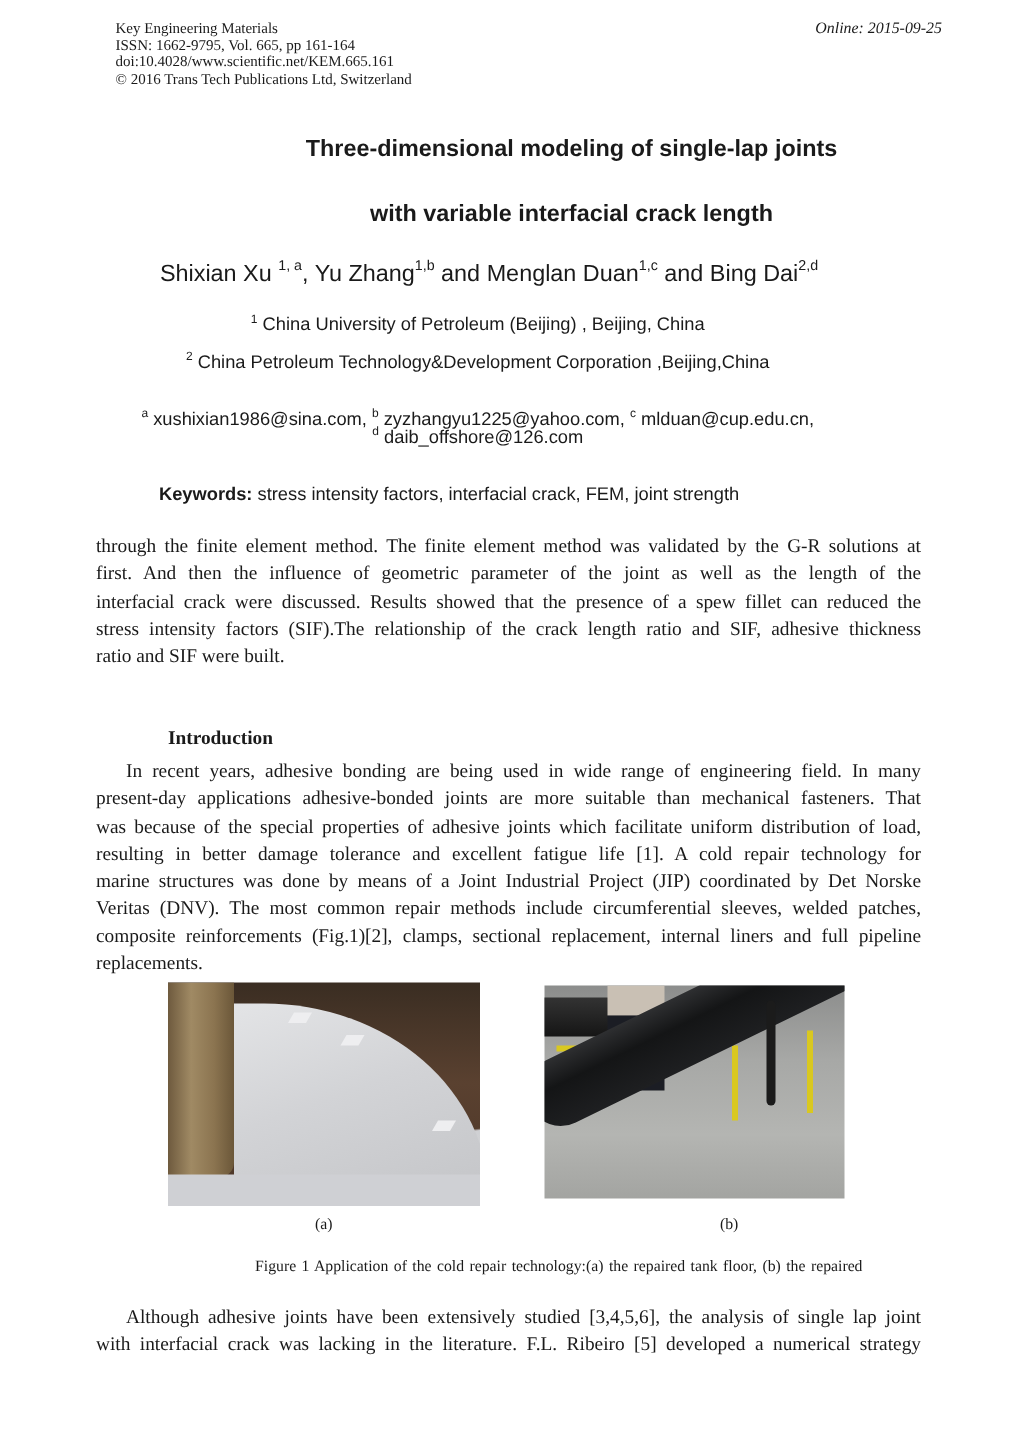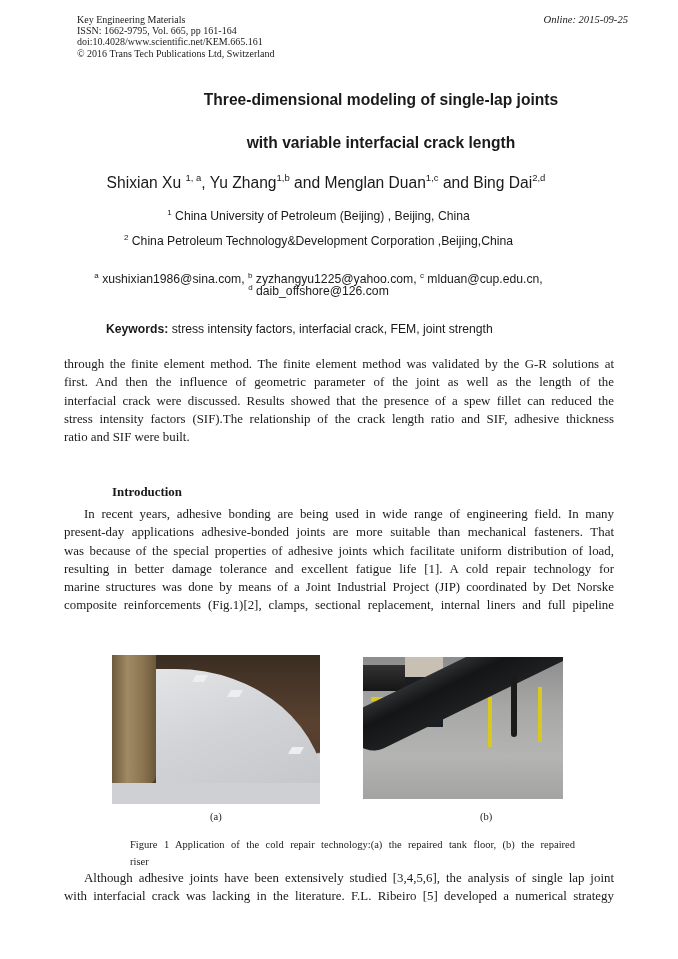--- a/index.html
+++ b/index.html
@@ -58,21 +58,21 @@
     background: linear-gradient(180deg, #333 0%, #151515 100%); }
   .fig-b .person { position: absolute; left: 42px; top: 0; width: 38px; height: 70px; background: linear-gradient(180deg,#c9c0b4 0%, #c9c0b4 28%, #1b1d24 29%, #1b1d24 100%); }
   .fig-b .stand { position: absolute; background: #d9c820; }
   .fig-b .cable { position: absolute; left: 148px; top: 10px; width: 6px; height: 70px; background: #1b1b1b; border-radius: 3px; }
 
   .sub { font-size: 10.5px; }
   .sub-a { left: 210px; top: 811px; }
   .sub-b { left: 480px; top: 811px; }
 
   .caption { left: 130px; width: 445px; top: 836px; font-size: 10.5px; line-height: 17px; }
-  .caption .line { display: block; white-space: nowrap; text-align: justify; text-align-last: justify; }
+  .caption .line { display: block; white-space: nowrap; text-align: justify; text-align-last: justify; margin-left: 40px; }
   .caption .line.last { text-align-last: left; }
 
   .cont { top: 869px; }
 </style>
 </head>
 <body>
 
 <div class="abs serif header-left">
   <div>Key Engineering Materials</div>
   <div>ISSN: 1662-9795, Vol. 665, pp 161-164</div>
@@ -121,21 +121,23 @@
   <span class="line last">ratio and SIF were built.</span>
 </div>
 
 <div class="abs serif intro-h">Introduction</div>
 <div class="abs serif para intro-p">
   <span class="line indent">In recent years, adhesive bonding are being used in wide range of engineering field. In many</span>
   <span class="line">present-day applications adhesive-bonded joints are more suitable than mechanical fasteners. That</span>
   <span class="line">was because of the special properties of adhesive joints which facilitate uniform distribution of load,</span>
   <span class="line">resulting in better damage tolerance and excellent fatigue life [1]. A cold repair technology for</span>
   <span class="line">marine structures was done by means of a Joint Industrial Project (JIP) coordinated by Det Norske</span>
+  <span class="line">Veritas (DNV). The most common repair methods include circumferential sleeves, welded patches,</span>
   <span class="line">composite reinforcements (Fig.1)[2], clamps, sectional replacement, internal liners and full pipeline</span>
+  <span class="line last">replacements.</span>
 </div>
 
 <div class="abs fig fig-a" title="repaired tank floor photo">
   <div class="sheen"></div>
   <div class="pillar"></div>
   <div class="floor"></div>
   <div class="notch" style="left:82px;top:20px"></div>
   <div class="notch" style="left:117px;top:35px"></div>
   <div class="notch" style="left:178px;top:92px"></div>
 </div>
@@ -148,19 +150,18 @@
   <div class="stand" style="left:175px;top:30px;width:4px;height:55px"></div>
   <div class="pipe"></div>
   <div class="cable"></div>
 </div>
 
 <div class="abs serif sub sub-a">(a)</div>
 <div class="abs serif sub sub-b">(b)</div>
 
 <div class="abs serif caption">
   <span class="line">Figure 1 Application of the cold repair technology:(a) the repaired tank floor, (b) the repaired</span>
-  <span class="line last">riser</span>
 </div>
 
 <div class="abs serif para cont">
   <span class="line indent">Although adhesive joints have been extensively studied [3,4,5,6], the analysis of single lap joint</span>
   <span class="line">with interfacial crack was lacking in the literature. F.L. Ribeiro [5] developed a numerical strategy</span>
 </div>
 
 </body></html>

